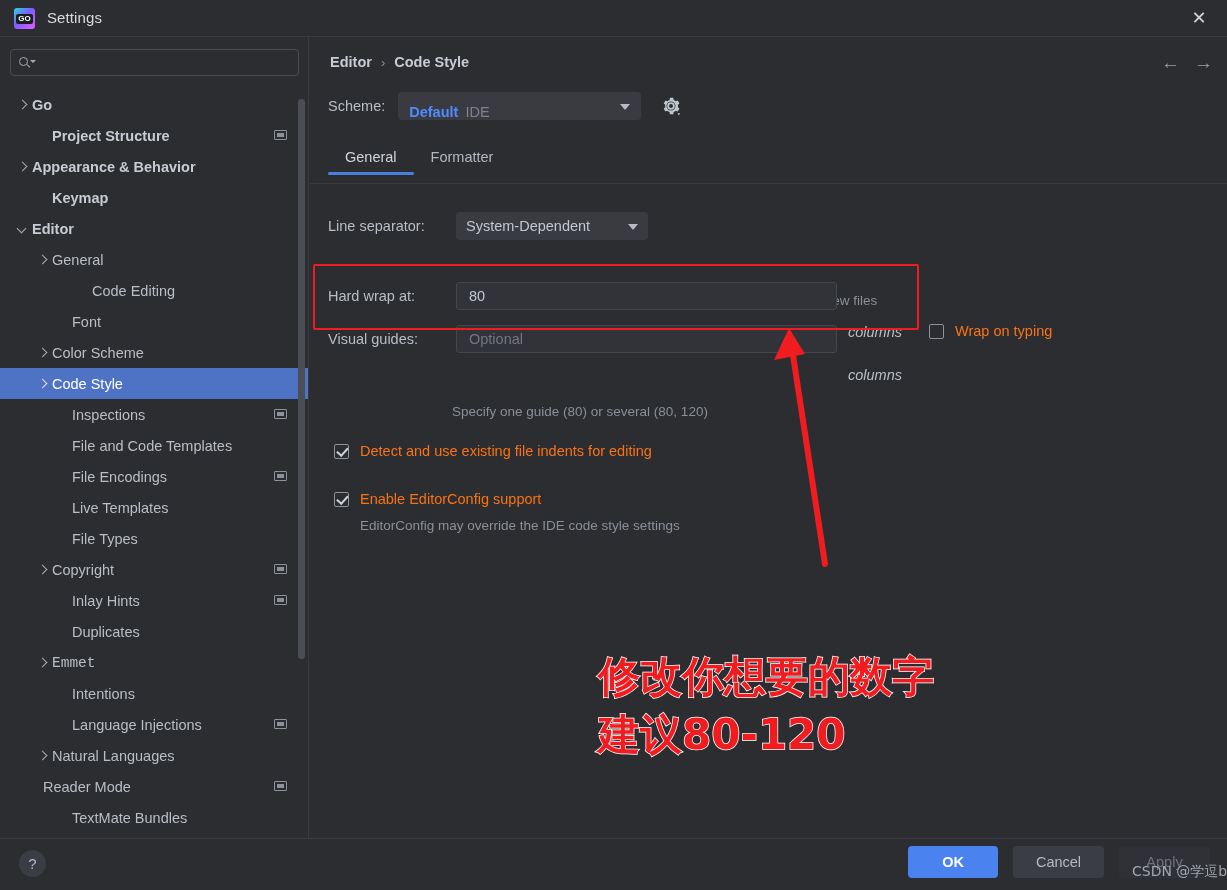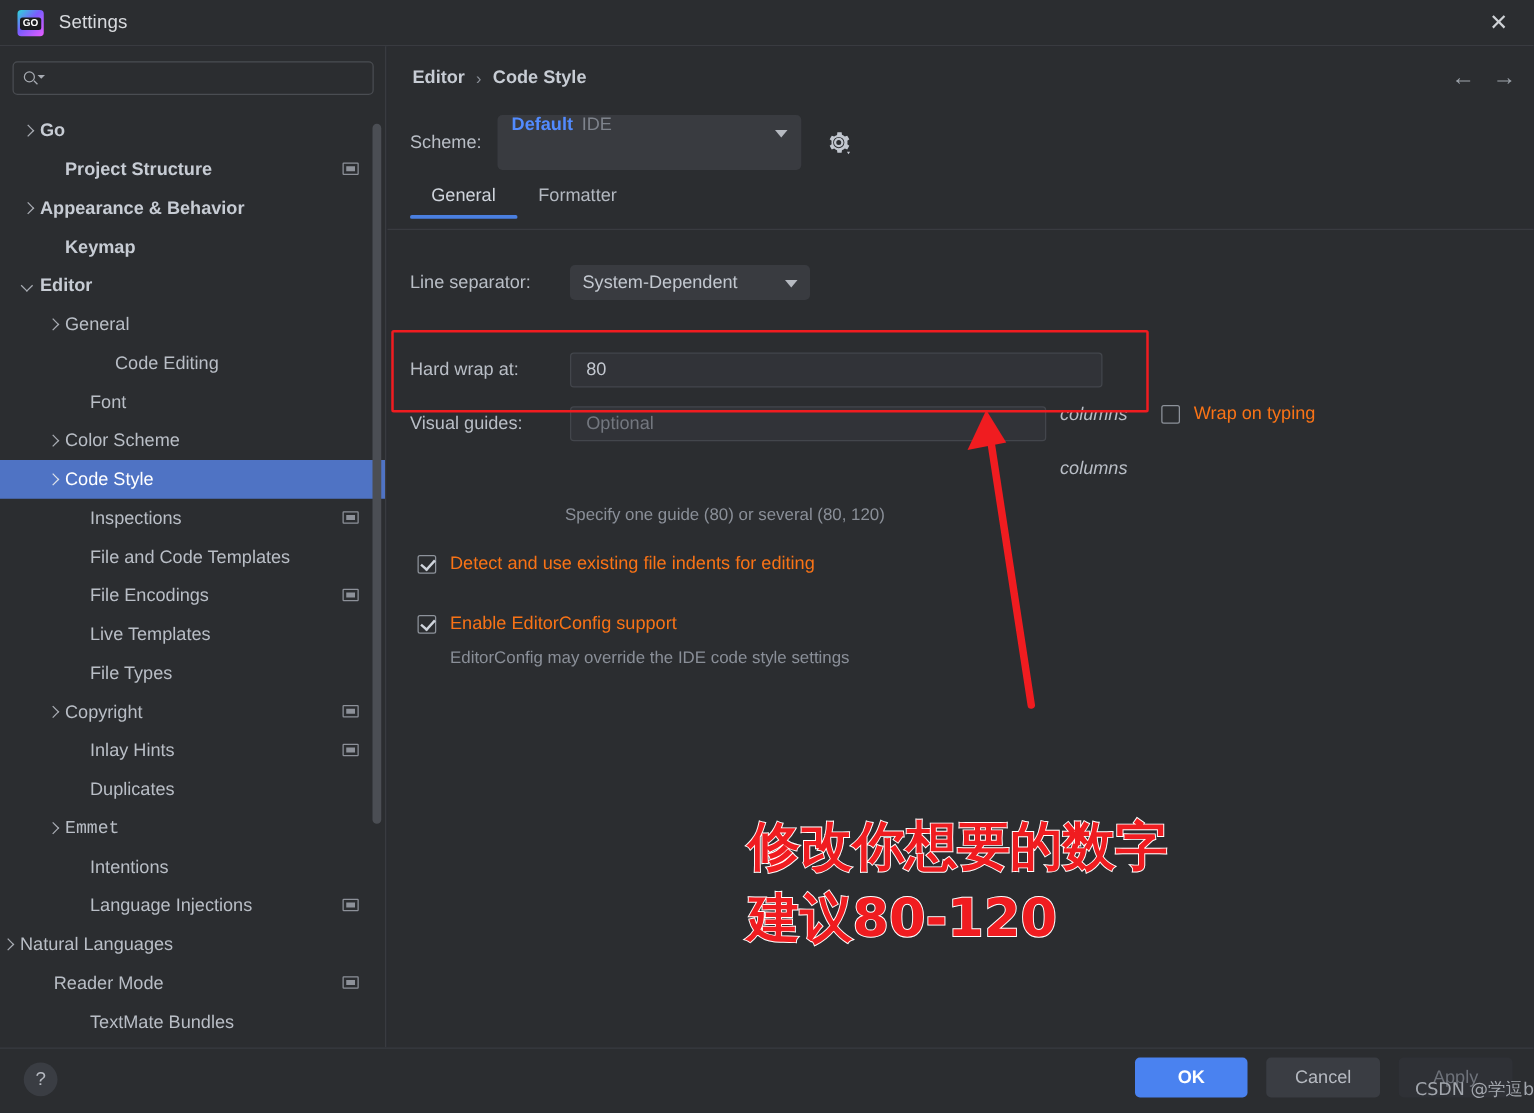--- a/index.html
+++ b/index.html
@@ -146,22 +146,22 @@
   .nav-btns span {
     font-size: 19px; color: #9aa0a8; cursor: pointer; line-height: 20px;
   }
 
   .scheme-row {
     position: absolute; left: 18px; top: 55px;
     display: flex; align-items: center;
   }
   .scheme-label { font-size: 14.5px; color: #b9bec6; margin-right: 13px; }
   .scheme-combo {
-    width: 243px; height: 44px; background: #393b40;
-    border-radius: 4px; display: flex; align-items: flex-start;
+    width: 243px; height: 28px; background: #393b40;
+    border-radius: 4px; display: flex; align-items: flex-end;
     padding: 0 8px 0 11px; cursor: pointer; position: relative;
   }
   .scheme-combo .val { font-size: 14.5px; font-weight: bold; color: #528bff; }
   .scheme-combo .sub { font-size: 14.5px; color: #7e838c; margin-left: 7px; }
   .scheme-combo .dd {
     position: absolute; right: 11px; top: 12px;
     width: 0; height: 0;
     border-left: 5.5px solid transparent; border-right: 5.5px solid transparent;
     border-top: 6px solid #b6bac1;
   }
@@ -386,21 +386,21 @@
         </div>
         <div class="tree-row" style="padding-left: 56px;">
           <span class="arrow"></span>
           <span class="label">Intentions</span>
         </div>
         <div class="tree-row" style="padding-left: 56px;">
           <span class="arrow"></span>
           <span class="label">Language Injections</span>
           <span class="mod-badge"></span>
         </div>
-        <div class="tree-row" style=" align-items: center;">
+        <div class="tree-row" style="padding-left: 36px; align-items: center;">
           <span class="arrow right"></span>
           <span class="label">Natural Languages</span>
         </div>
         <div class="tree-row" style="padding-left: 27px; text-align: right;">
           <span class="arrow"></span>
           <span class="label">Reader Mode</span>
           <span class="mod-badge"></span>
         </div>
         <div class="tree-row" style="padding-left: 56px;">
           <span class="arrow"></span>
@@ -449,21 +449,21 @@
       <span class="field-label" style="width:128px;">Line separator:</span>
       <div class="combo2" style="width:192px;">
         <span class="val">System-Dependent</span>
         <span class="dd"></span>
       </div>
     </div>
     <div class="hint" style="left:451px; top:256px;">Applied to new files</div>
 
     <div class="field-row" style="left:18px; top:245px;">
       <span class="field-label" style="width:128px;">Hard wrap at:</span>
-      <div class="textinput" style="width:426px;">
+      <div class="textinput" style="width:381px;">
         <input type="text" value="80" style="">
       </div>
     </div>
     <div class="columns-lbl" style="left:538px; top:287px;">columns</div>
 
     <div class="cbrow" style="left:619px; top:286px;">
       <span class="cbox"></span>
       <span class="cb-label">Wrap on typing</span>
     </div>
 

